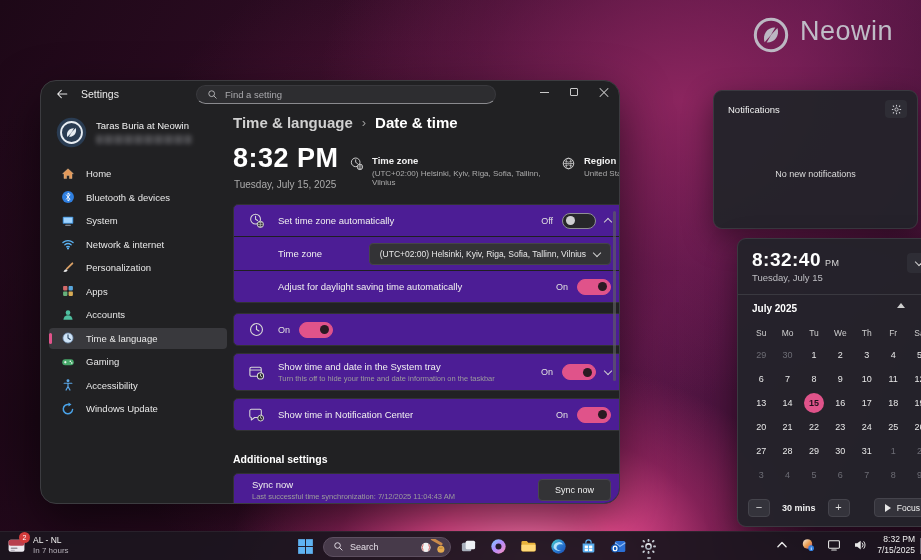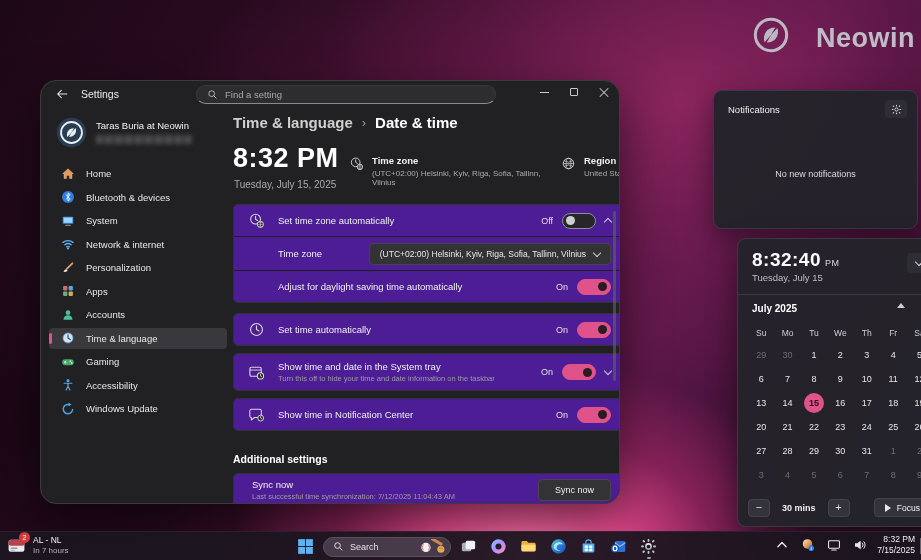--- a/index.html
+++ b/index.html
@@ -10,21 +10,21 @@
     background:
       radial-gradient(420px 280px at 57% 99%, #ff7ab0 0%, #e64a8d 22%, rgba(180,45,110,.55) 45%, rgba(0,0,0,0) 70%),
       radial-gradient(520px 420px at 74% 18%, rgba(150,40,100,.85) 0%, rgba(120,30,85,.45) 40%, rgba(0,0,0,0) 70%),
       radial-gradient(480px 560px at 45% 55%, rgba(140,32,90,.5) 0%, rgba(0,0,0,0) 65%),
       radial-gradient(700px 520px at 4% 75%, #1c0716 0%, rgba(28,7,22,0) 60%),
       linear-gradient(118deg, #1d0817 0%, #340d28 40%, #561647 68%, #2a0c22 100%);
   }
   .abs { position:absolute; }
 
   
-  .brand { top:16px; left:752px; display:flex; align-items:flex-end; gap:26px; opacity:.92;font-weight:bold; }
+  .brand { top:16px; left:752px; display:flex; align-items:flex-start; gap:10px; opacity:.92; }
   .brand .word { font-size:27px; color:#c7cad1; letter-spacing:.5px; }
 
   
   .win { left:40px; top:80px; width:580px; height:424px; background:#212123;
          border:1px solid #3c3c40; border-radius:16px; overflow:hidden;
          box-shadow:0 18px 48px rgba(0,0,0,.55); }
   .titlebar { position:absolute; top:0; left:0; right:0; height:26px; }
   .back { position:absolute; left:12px; top:5px; width:18px; height:16px; display:flex; align-items:center; justify-content:center; }
   .wtitle { position:absolute; left:40px; top:7px; font-size:10.5px; color:#eaeaea; }
   .findpill { position:absolute; left:155px; top:4px; width:300px; height:19px; background:#2d2d30;
@@ -391,23 +391,20 @@
       </div>
     </div>
   </div>
 
   <div class="card" style="top:232px;">
     <div class="srow" style="height:31px;">
       <span class="sicon"><svg viewBox="0 0 18 18">
             <circle cx="9" cy="9" r="6.3" stroke="#d8d8d8" stroke-width="1.2" fill="none"></circle>
             <path d="M9 5.2 L9 9 L11.6 10.6" stroke="#d8d8d8" stroke-width="1.2" fill="none" stroke-linecap="round"></path>
           </svg></span>
-      <div class="stext">
-          <div class="stitle">Set time automatically</div>
-        </div>
       <div class="sctl">
         <span class="tstate">On</span>
         <div class="toggle on">
             <div class="knob"></div>
           </div>
       </div>
     </div>
   </div>
 
   <div class="card" style="top:272px;">

